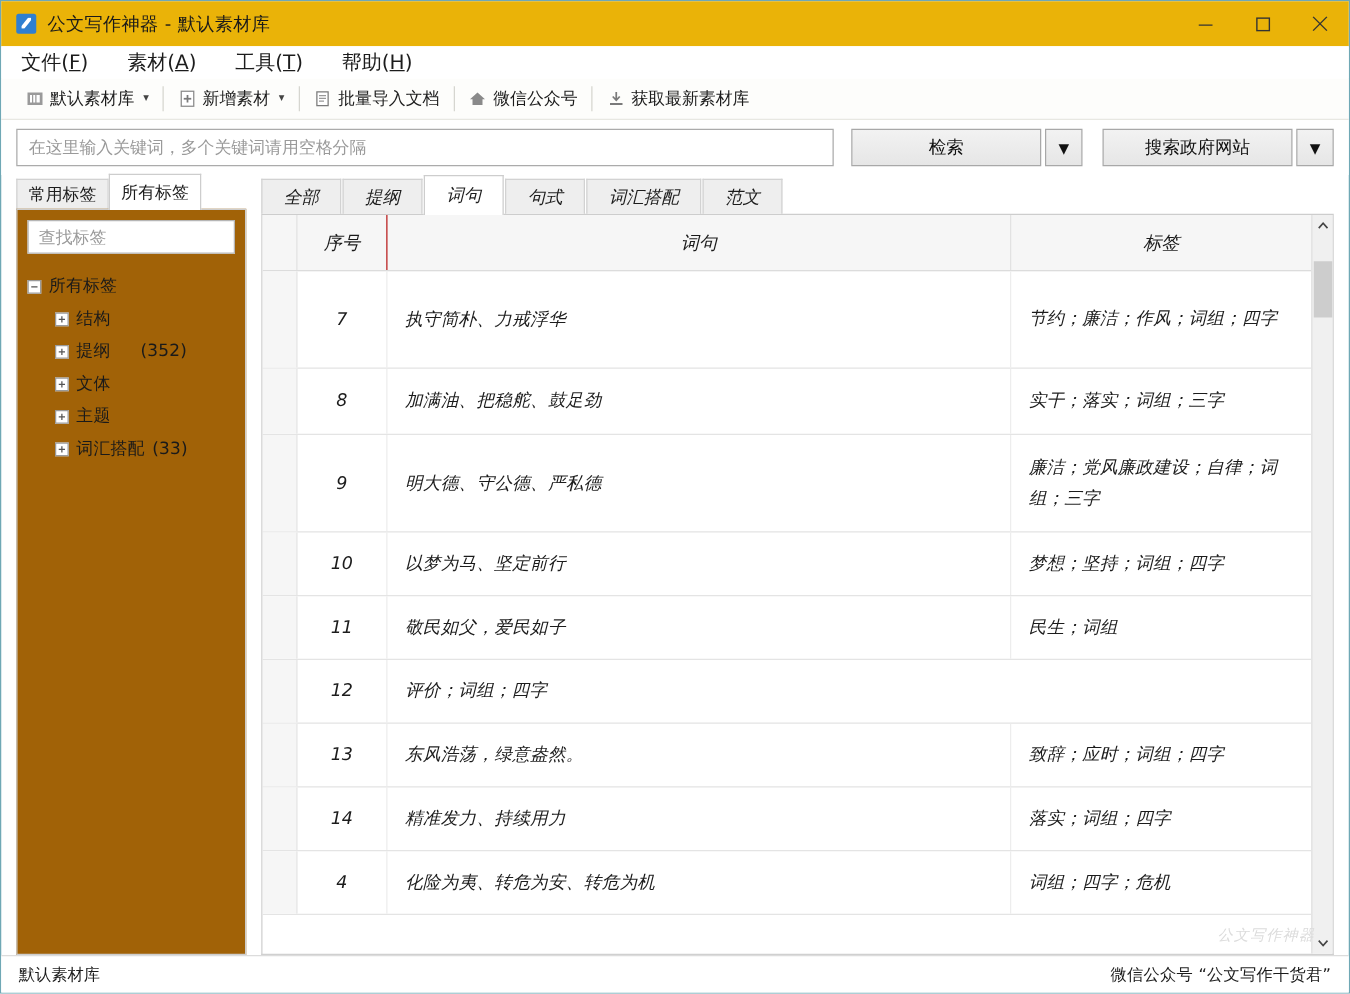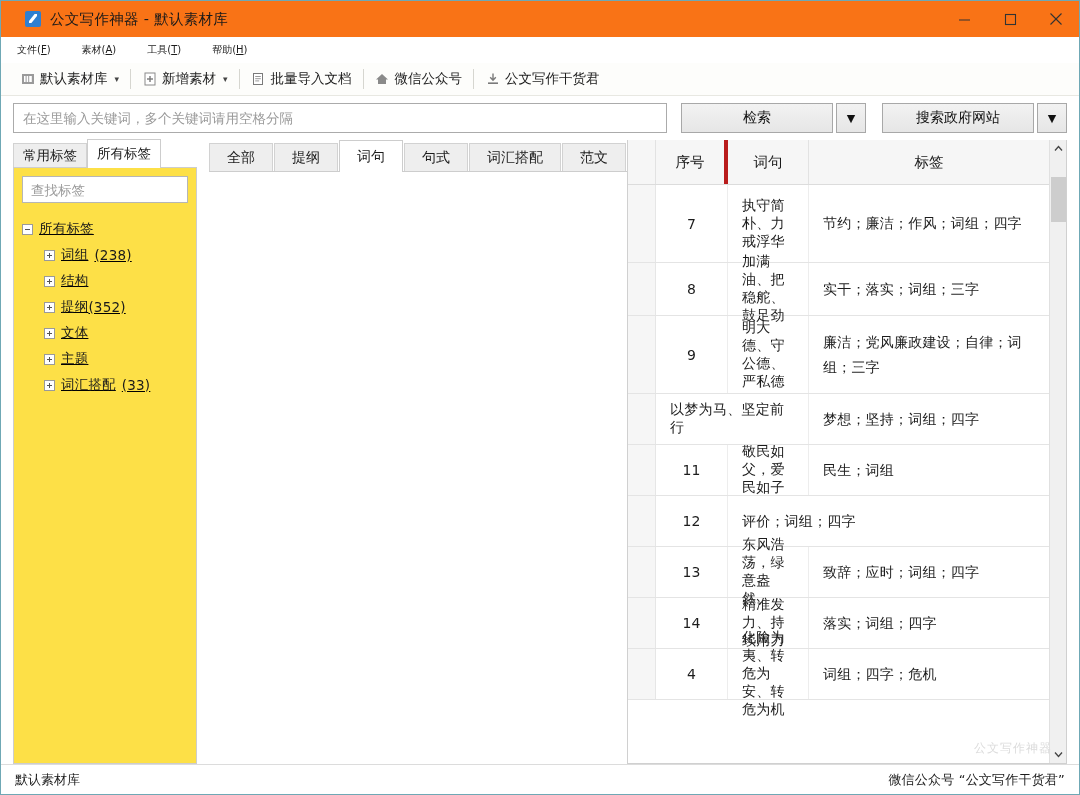--- a/index.html
+++ b/index.html
@@ -15,22 +15,22 @@
     width: 1080px; height: 795px;
     background: #ffffff;
     border: 1px solid #6fa8b5;
     display: flex; flex-direction: column;
   }
 
   
   .titlebar {
     height: 36px; flex: 0 0 36px;
     display: flex; align-items: center;
-    background: #f97316;
-    padding-left: 24px;
+    background: #eab308;
+    padding-left: 12px;
   }
   .app-icon {
     width: 16px; height: 16px; flex: 0 0 16px;
     background: #2f7fd0;
     border-radius: 2px;
     position: relative;
     margin-right: 9px;
   }
   .app-icon::after {
     content: "";
@@ -52,21 +52,21 @@
   .win-btn svg { display: block; }
 
   
   .menubar {
     height: 26px; flex: 0 0 26px;
     display: flex; align-items: center;
     padding-left: 14px;
     background: #ffffff;
   }
   .menu-item {
-    font-size: 10px; color: #1c1c1c;
+    font-size: 16px; color: #1c1c1c;
     padding: 2px 13px 2px 2px;
     margin-right: 16px;
     white-space: nowrap;
   }
   .menu-item u { text-decoration: underline; }
 
   
   .toolbar {
     height: 33px; flex: 0 0 33px;
     display: flex; align-items: center;
@@ -156,26 +156,25 @@
   .tab.active {
     background: #ffffff;
     height: 29px;
     border-color: #cdcdcd;
     position: relative; z-index: 3;
     font-weight: normal;
   }
   .tree-box {
     flex: 1 1 auto;
     border: 1px solid #cdcdcd;
-    background: #fde047;
+    background: #a16207;
     margin-top: -1px;
     padding: 8px 8px 0 8px;
     min-height: 0;
     overflow: hidden;
-    text-decoration: underline;
   }
   .tag-search {
     width: 100%; height: 27px;
     border: 1px solid #b6b6b6;
     font-size: 13.5px; color: #111;
     padding: 0 8px;
     font-family: inherit; outline: none;
     background: #fff;
   }
   .tag-search::placeholder { color: #9a9a9a; }
@@ -200,22 +199,23 @@
   .expander.plus::after {
     content: ""; position: absolute;
     left: 4px; top: 2px; width: 1px; height: 5px; background: #555;
   }
   .tree-label { letter-spacing: .2px; }
 
   
   .right-panel {
     flex: 1 1 auto;
     margin-left: 12px;
-    display: flex; flex-direction: row;
+    display: flex; flex-direction: column;
     min-height: 0;
+    font-style: italic;
   }
   .main-tabstrip {
     display: flex; align-items: flex-end;
     height: 32px; flex: 0 0 32px;
     border-bottom: 1px solid #cdcdcd;
   }
   .mtab {
     height: 28px; padding: 0 17px;
     font-size: 14px; color: #1c1c1c;
     display: flex; align-items: center; justify-content: center;
@@ -244,21 +244,21 @@
   }
   .grid { flex: 1 1 auto; display: flex; flex-direction: column; min-width: 0; }
   .grid-head {
     display: flex;
     height: 45px; flex: 0 0 45px;
     background: #f6f6f6;
     border-bottom: 1px solid #dcdcdc;
     font-size: 14.5px; color: #1a1a1a;
   }
   .gh-sel   { width: 28px; flex: 0 0 28px; border-right: 1px solid #e2e2e2; }
-  .gh-num   { width: 72px; flex: 0 0 72px; border-right: 4px solid #b91c1c;
+  .gh-num   { width: 72px; flex: 0 0 72px; border-right: 1px solid #b91c1c;
               display:flex; align-items:center; justify-content:center; }
   .gh-text  { flex: 1 1 auto; border-right: 1px solid #e2e2e2;
               display:flex; align-items:center; justify-content:center; }
   .gh-tag   { width: 240px; flex: 0 0 240px;
               display:flex; align-items:center; justify-content:center; }
 
   .grid-body { flex: 1 1 auto; overflow: hidden; }
   .grow {
     display: flex;
     border-bottom: 1px solid #e4e4e4;
@@ -397,21 +397,21 @@
       <span>微信公众号</span>
     </div>
     <div class="tb-sep"></div>
     <div class="tb-item">
       <span class="tb-ico">
         <svg width="14" height="14" viewBox="0 0 14 14">
             <path d="M7 1.5 L7 7.5 M4.2 5.2 L7 8.2 L9.8 5.2" stroke="#7a7a7a" stroke-width="1.4" fill="none"></path>
             <rect x="2" y="10.4" width="10" height="1.6" fill="#7a7a7a"></rect>
           </svg>
       </span>
-      <span>公文写作干货君</span>
+      <span>获取最新素材库</span>
     </div>
   </div>
 
   <div class="searchbar">
     <input class="search-input" type="text" placeholder="在这里输入关键词，多个关键词请用空格分隔" style="">
     <div class="btn-group">
       <div class="btn btn-main">检索</div>
       <div class="btn btn-arrow">▼</div>
     </div>
     <div class="btn-group second">
@@ -429,32 +429,27 @@
       </div>
       <div class="tree-box">
         <input class="tag-search" type="text" placeholder="查找标签" style="">
         <div class="tree">
           <div class="tree-row">
             <span class="expander"></span>
             <span class="tree-label">所有标签</span>
           </div>
           <div class="tree-row child">
             <span class="expander plus"></span>
-            <span class="tree-label">词组</span>
-            <span class="tree-label" style="margin-left:6px">(238)</span>
-          </div>
-          <div class="tree-row child">
-            <span class="expander plus"></span>
             <span class="tree-label">结构</span>
             <span class="tree-label" style="margin-left:6px"></span>
           </div>
           <div class="tree-row child">
             <span class="expander plus"></span>
             <span class="tree-label">提纲</span>
-            <span class="tree-label" style="margin-left:0">(352)</span>
+            <span class="tree-label" style="margin-left:24px">(352)</span>
           </div>
           <div class="tree-row child">
             <span class="expander plus"></span>
             <span class="tree-label">文体</span>
             <span class="tree-label" style="margin-left:6px"></span>
           </div>
           <div class="tree-row child">
             <span class="expander plus"></span>
             <span class="tree-label">主题</span>
             <span class="tree-label" style="margin-left:6px"></span>
@@ -504,20 +499,21 @@
 
             <div class="grow" style="height:78px">
               <div class="gc-sel"></div>
               <div class="gc-num">9</div>
               <div class="gc-text">明大德、守公德、严私德</div>
               <div class="gc-tag">廉洁；党风廉政建设；自律；词组；三字</div>
             </div>
 
             <div class="grow" style="height:51px">
               <div class="gc-sel"></div>
+              <div class="gc-num">10</div>
               <div class="gc-text">以梦为马、坚定前行</div>
               <div class="gc-tag">梦想；坚持；词组；四字</div>
             </div>
 
             <div class="grow" style="height:51px">
               <div class="gc-sel"></div>
               <div class="gc-num">11</div>
               <div class="gc-text">敬民如父，爱民如子</div>
               <div class="gc-tag">民生；词组</div>
             </div>

